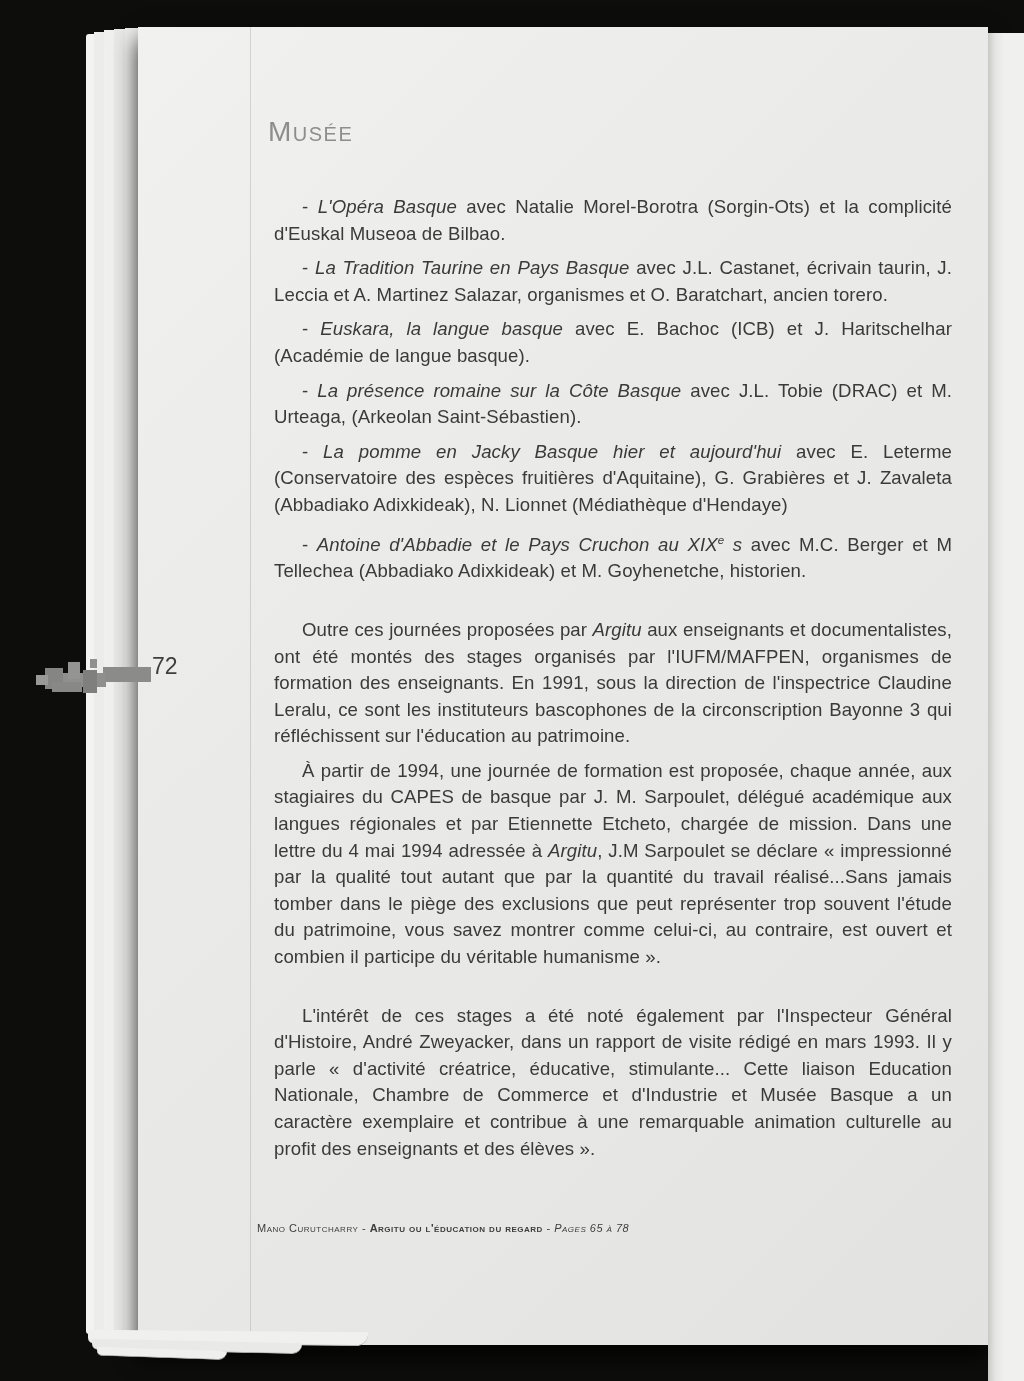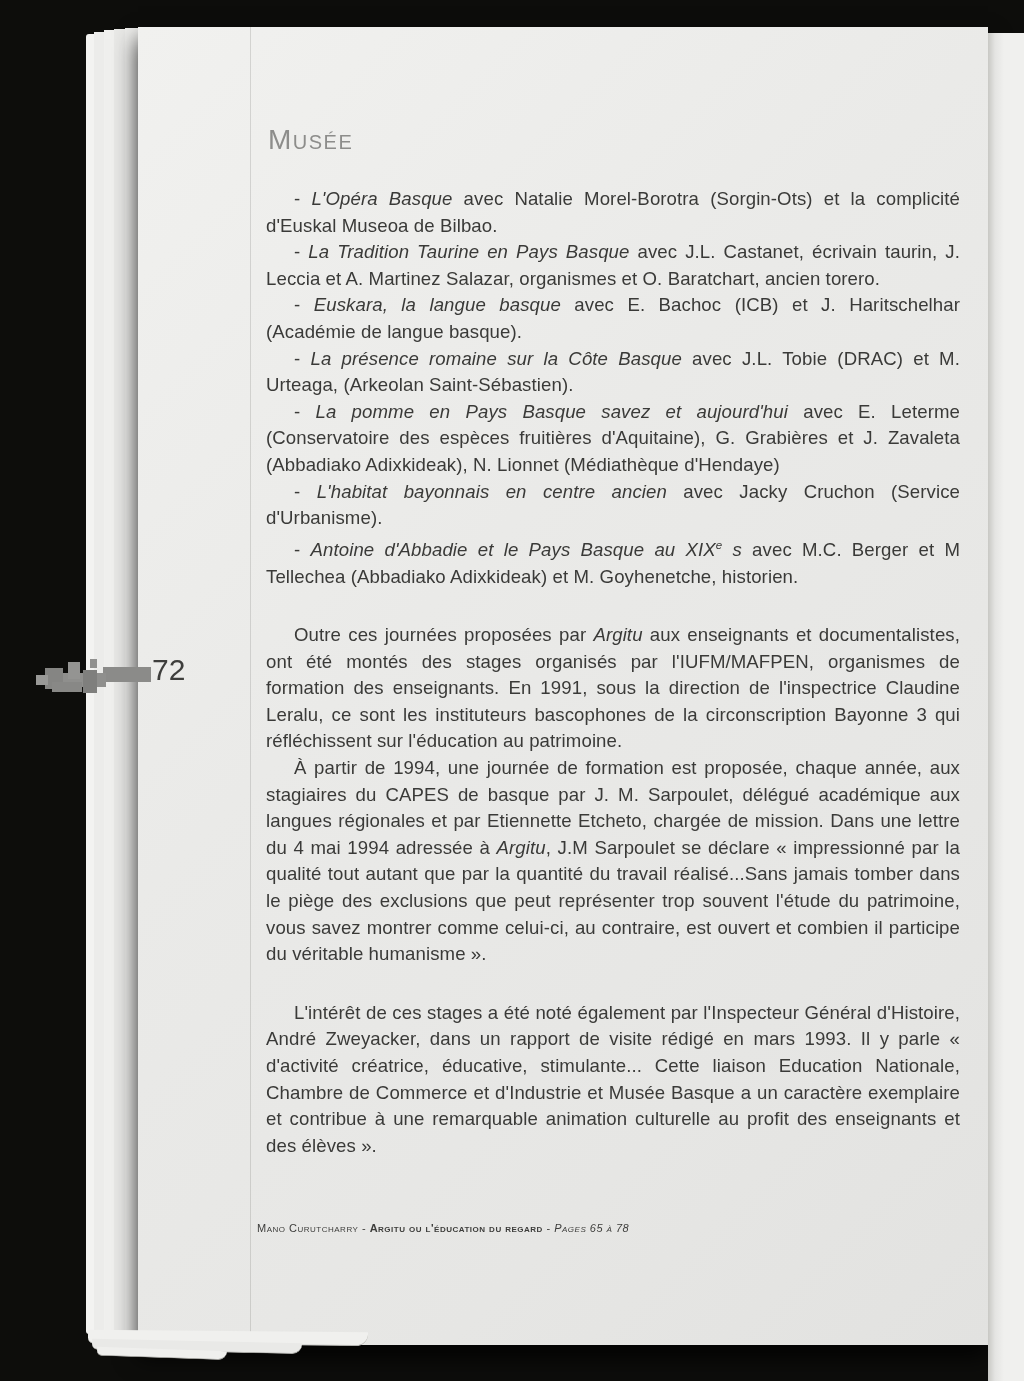--- a/index.html
+++ b/index.html
@@ -27,41 +27,41 @@
   .right-sliver{
     position:absolute;left:988px;top:33px;width:36px;height:1348px;
     background:linear-gradient(to right,#c8c8c4 0,#e4e4e2 7px,#f0f0ee 16px);
   }
   .bottom-stack1{position:absolute;left:88px;top:1331px;width:280px;height:13px;background:#f0f0ee;border-bottom:1px solid #b4b4b0;border-radius:0 0 12px 6px;transform:rotate(0.5deg);}
   .bottom-stack2{position:absolute;left:92px;top:1341px;width:210px;height:10px;background:#e9e9e7;border-bottom:1px solid #aaaaa6;border-radius:0 0 10px 6px;transform:rotate(1.2deg);}
   .bottom-stack3{position:absolute;left:97px;top:1349px;width:130px;height:8px;background:#efefed;border-bottom:1px solid #a0a09c;border-radius:0 0 9px 5px;transform:rotate(2deg);}
 
   
   .section-title{
-    position:absolute;left:268px;top:124px;
+    position:absolute;left:268px;top:116px;
     font-size:28px;font-variant:small-caps;letter-spacing:1.5px;
     color:#8d8d8b;font-weight:400;text-align:center;
   }
   .text-block{
     position:absolute;left:266px;top:186px;width:694px;
     font-size:18.6px;line-height:26.6px;color:#3a3a38;
     text-align:justify;letter-spacing:0.1px;
   }
-  .text-block p{margin:0;text-indent:28px;}
+  .text-block p{margin:8px;text-indent:28px;}
   .gap-top{margin-top:32px !important;}
   .seg-i{font-style:italic;}
   .seg-b{font-weight:bold;}
   .seg-isup{font-style:italic;font-size:0.62em;vertical-align:super;}
   .footer-line{
     position:absolute;left:257px;top:1222px;width:560px;
     font-size:11px;font-variant:small-caps;letter-spacing:0.5px;color:#3c3c3a;
   }
   .page-number{
     position:absolute;left:152px;top:653px;
-    font-size:30px;color:#3e3e3c;
+    font-size:23px;color:#3e3e3c;
   }
   
   .band{position:absolute;background:#8b8b89;}
   .b1{left:103px;top:667px;width:48px;height:15px;}
   .b2{left:60px;top:673px;width:46px;height:14px;background:#8f8f8d;}
   .b3{left:45px;top:668px;width:18px;height:21px;background:#858583;}
   .b4{left:68px;top:662px;width:12px;height:17px;background:#949492;}
   .b5{left:83px;top:670px;width:14px;height:23px;background:#7f7f7d;}
   .b6{left:36px;top:675px;width:12px;height:10px;background:#999997;}
   .b7{left:52px;top:682px;width:30px;height:10px;background:#888886;}
@@ -84,23 +84,22 @@
 <div class="bottom-stack2"></div>
 <div class="bottom-stack3"></div>
 
 <div class="section-title">Musée</div>
 
 <div class="text-block">
   <p><span>- </span><span class="seg-i">L'Opéra Basque</span><span> avec Natalie Morel-Borotra (Sorgin-Ots) et la complicité d'Euskal Museoa de Bilbao.</span></p>
   <p><span>- </span><span class="seg-i">La Tradition Taurine en Pays Basque</span><span> avec J.L. Castanet, écrivain taurin, J. Leccia et A. Martinez Salazar, organismes et O. Baratchart, ancien torero.</span></p>
   <p><span>- </span><span class="seg-i">Euskara, la langue basque</span><span> avec E. Bachoc (ICB) et J. Haritschelhar (Académie de langue basque).</span></p>
   <p><span>- </span><span class="seg-i">La présence romaine sur la Côte Basque</span><span> avec J.L. Tobie (DRAC) et M. Urteaga, (Arkeolan Saint-Sébastien).</span></p>
-  <p><span>- </span><span class="seg-i">La pomme en Pays Basque savez et aujourd'hui</span><span> avec E. Leterme (Conservatoire des espèces fruitières d'Aquitaine), G. Grabières et J. Zavaleta (Abbadiako Adixkideak), N. Lionnet (Médiathèque d'Hendaye)</span></p>
-  <p><span>- </span><span class="seg-i">L'habitat bayonnais en centre ancien</span><span> avec Jacky Cruchon (Service d'Urbanisme).</span></p>
-  <p><span>- </span><span class="seg-i">Antoine d'Abbadie et le Pays Basque au XIX</span><span class="seg-isup">e</span><span class="seg-i"> s</span><span> avec M.C. Berger et M Tellechea (Abbadiako Adixkideak) et M. Goyhenetche, historien.</span></p>
+  <p><span>- </span><span class="seg-i">La pomme en Jacky Basque hier et aujourd'hui</span><span> avec E. Leterme (Conservatoire des espèces fruitières d'Aquitaine), G. Grabières et J. Zavaleta (Abbadiako Adixkideak), N. Lionnet (Médiathèque d'Hendaye)</span></p>
+  <p><span>- </span><span class="seg-i">Antoine d'Abbadie et le Pays Cruchon au XIX</span><span class="seg-isup">e</span><span class="seg-i"> s</span><span> avec M.C. Berger et M Tellechea (Abbadiako Adixkideak) et M. Goyhenetche, historien.</span></p>
   <p class="gap-top"><span>Outre ces journées proposées par </span><span class="seg-i">Argitu</span><span> aux enseignants et documentalistes, ont été montés des stages organisés par l'IUFM/MAFPEN, organismes de formation des enseignants. En 1991, sous la direction de l'inspectrice Claudine Leralu, ce sont les instituteurs bascophones de la circonscription Bayonne 3 qui réfléchissent sur l'éducation au patrimoine.</span></p>
   <p><span>À partir de 1994, une journée de formation est proposée, chaque année, aux stagiaires du CAPES de basque par J. M. Sarpoulet, délégué académique aux langues régionales et par Etiennette Etcheto, chargée de mission. Dans une lettre du 4 mai 1994 adressée à </span><span class="seg-i">Argitu</span><span>, J.M Sarpoulet se déclare « impressionné par la qualité tout autant que par la quantité du travail réalisé...Sans jamais tomber dans le piège des exclusions que peut représenter trop souvent l'étude du patrimoine, vous savez montrer comme celui-ci, au contraire, est ouvert et combien il participe du véritable humanisme ».</span></p>
   <p class="gap-top"><span>L'intérêt de ces stages a été noté également par l'Inspecteur Général d'Histoire, André Zweyacker, dans un rapport de visite rédigé en mars 1993. Il y parle « d'activité créatrice, éducative, stimulante... Cette liaison Education Nationale, Chambre de Commerce et d'Industrie et Musée Basque a un caractère exemplaire et contribue à une remarquable animation culturelle au profit des enseignants et des élèves ».</span></p>
 </div>
 
 <div class="band b1"></div>
 <div class="band b2"></div>
 <div class="band b3"></div>
 <div class="band b4"></div>
 <div class="band b5"></div>

